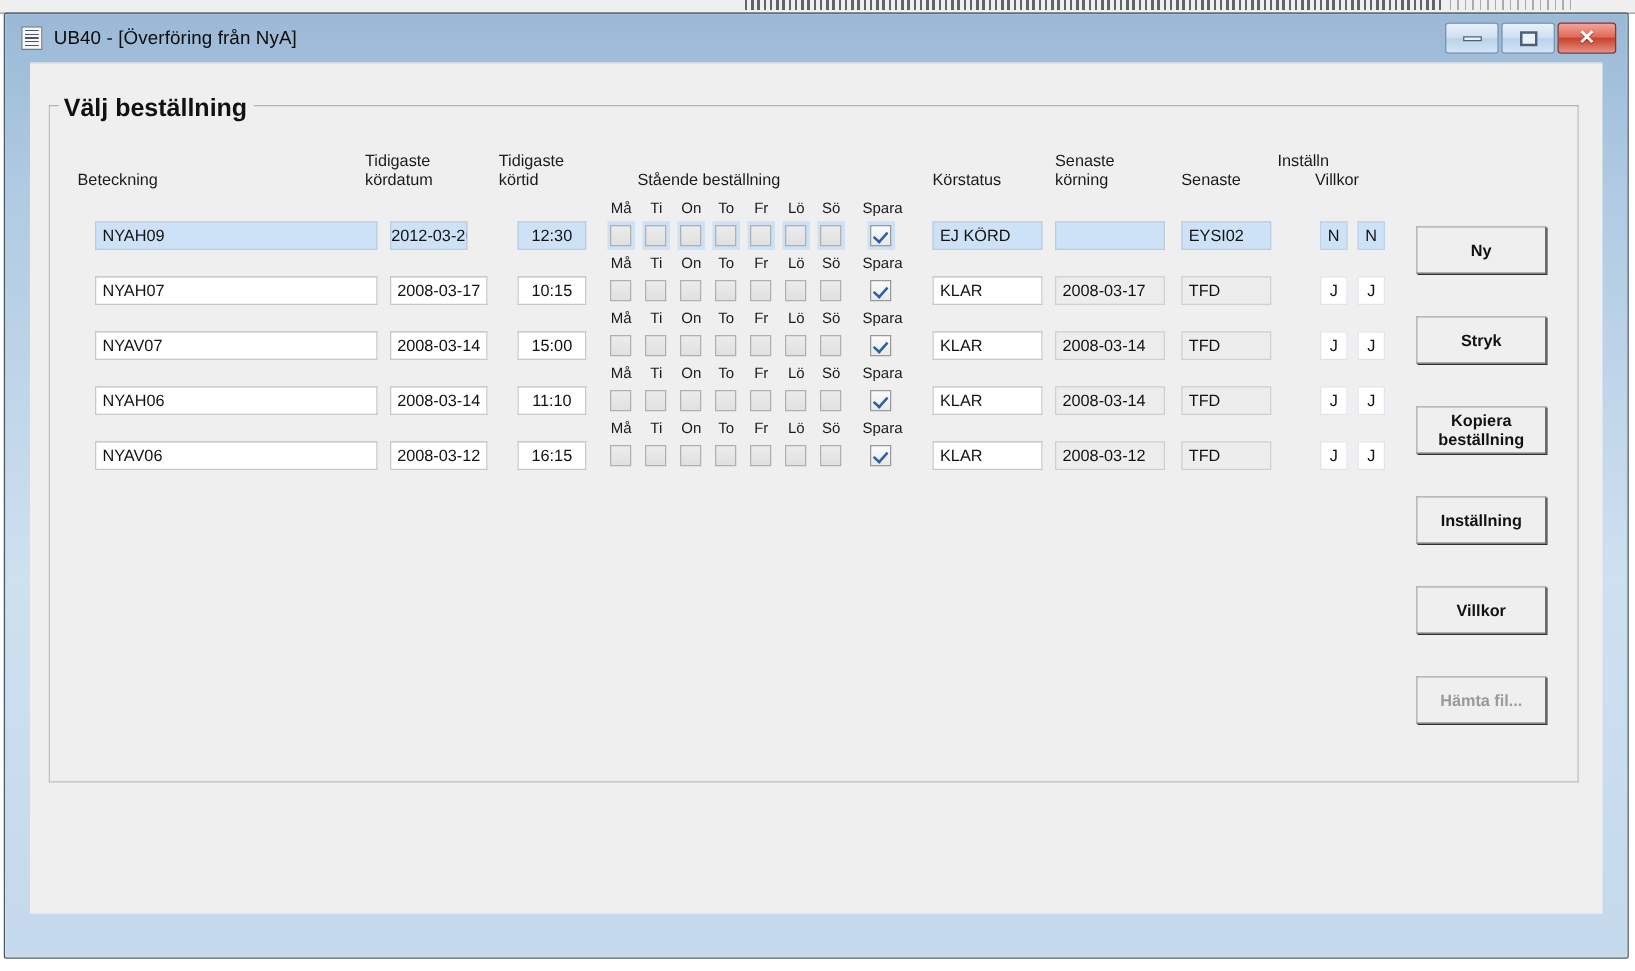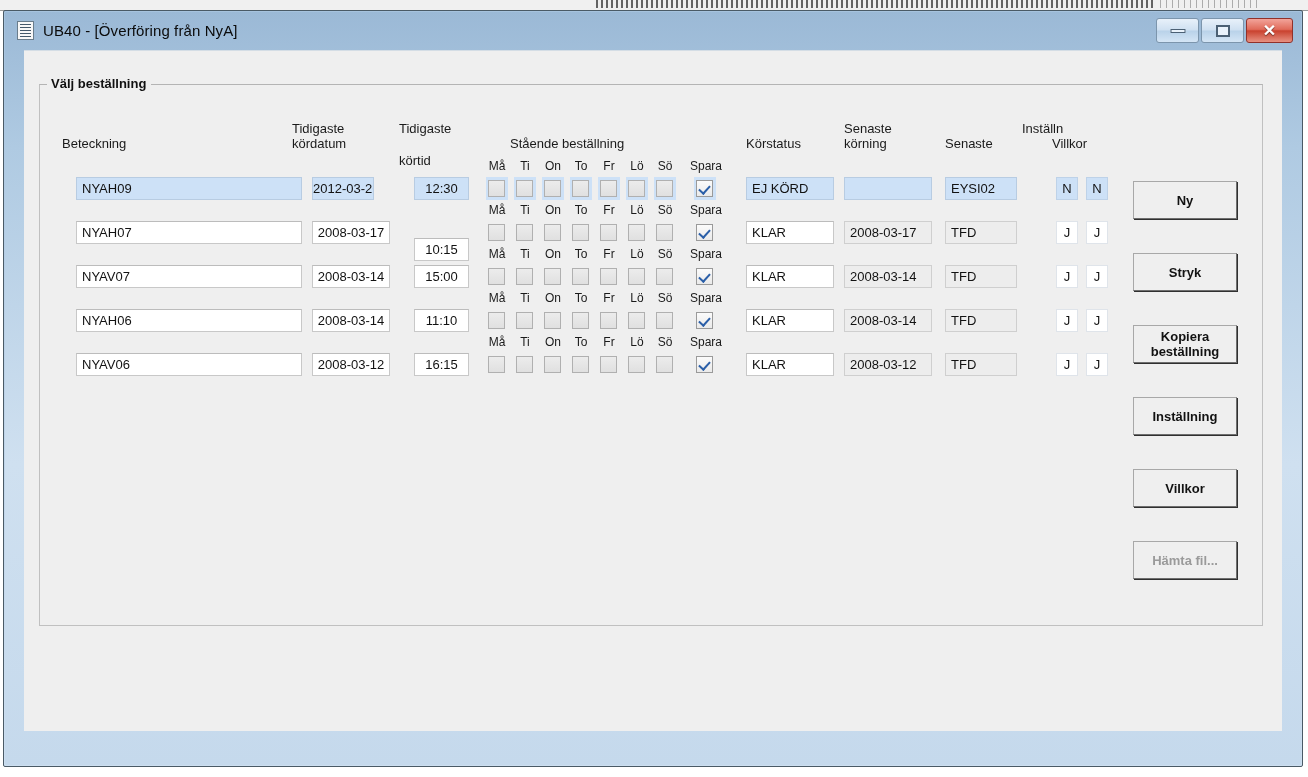--- a/index.html
+++ b/index.html
@@ -163,21 +163,21 @@
     box-sizing: border-box;
     border: 1px solid #c0c0c0;
     border-top-color: #b4b4b4;
   }
   .groupbox-legend {
     position: absolute;
     left: 23px;
     top: 25px;
     background: #efefef;
     padding: 0 5px 0 4px;
-    font-size: 13px;
+    font-size: 20px;
     font-weight: bold;
     color: #111;
     white-space: nowrap;
   }
 
   
   .hdr {
     position: absolute;
     font-size: 13px;
     color: #1a1a1a;
@@ -339,21 +339,21 @@
 
         <div class="groupbox"></div>
         <div class="groupbox-legend">Välj beställning</div>
 
         <div class="hdr" style="left:38px; top:85px;">Beteckning</div>
 
         <div class="hdr" style="left:268px; top:70px;">Tidigaste</div>
         <div class="hdr" style="left:268px; top:85px;">kördatum</div>
 
         <div class="hdr" style="left:375px; top:70px;">Tidigaste</div>
-        <div class="hdr" style="left:375px; top:85px;margin-top:17px;">körtid</div>
+        <div class="hdr" style="left:375px; top:85px;">körtid</div>
 
         <div class="hdr" style="left:486px; top:85px;">Stående beställning</div>
 
         <div class="hdr" style="left:722px; top:85px;">Körstatus</div>
 
         <div class="hdr" style="left:820px; top:70px;">Senaste</div>
         <div class="hdr" style="left:820px; top:85px;">körning</div>
 
         <div class="hdr" style="left:921px; top:85px;">Senaste</div>
 
@@ -404,21 +404,21 @@
             <div class="daylbl" style="left: 462px; top: 152px;">Må</div>
             <div class="daylbl" style="left: 490px; top: 152px;">Ti</div>
             <div class="daylbl" style="left: 518px; top: 152px;">On</div>
             <div class="daylbl" style="left: 546px; top: 152px;">To</div>
             <div class="daylbl" style="left: 574px; top: 152px;">Fr</div>
             <div class="daylbl" style="left: 602px; top: 152px;">Lö</div>
             <div class="daylbl" style="left: 630px; top: 152px;">Sö</div>
             <div class="daylbl" style="left: 662px; top: 152px; width: 40px;">Spara</div>
             <div class="fld" style="left: 52px; top: 170px; width: 226px;">NYAH07</div>
             <div class="fld center" style="left: 288px; top: 170px; width: 78px;">2008-03-17</div>
-            <div class="fld center" style="left: 390px; top: 170px; width: 55px; margin-top: 17px;">10:15</div>
+            <div class="fld center" style="left: 390px; top: 170px; width: 55px;">10:15</div>
             <div class="cbwrap" style="left: 462px; top: 170px;">
               <div class="cbox dis"></div>
             </div>
             <div class="cbwrap" style="left: 490px; top: 170px;">
               <div class="cbox dis"></div>
             </div>
             <div class="cbwrap" style="left: 518px; top: 170px;">
               <div class="cbox dis"></div>
             </div>
             <div class="cbwrap" style="left: 546px; top: 170px;">

